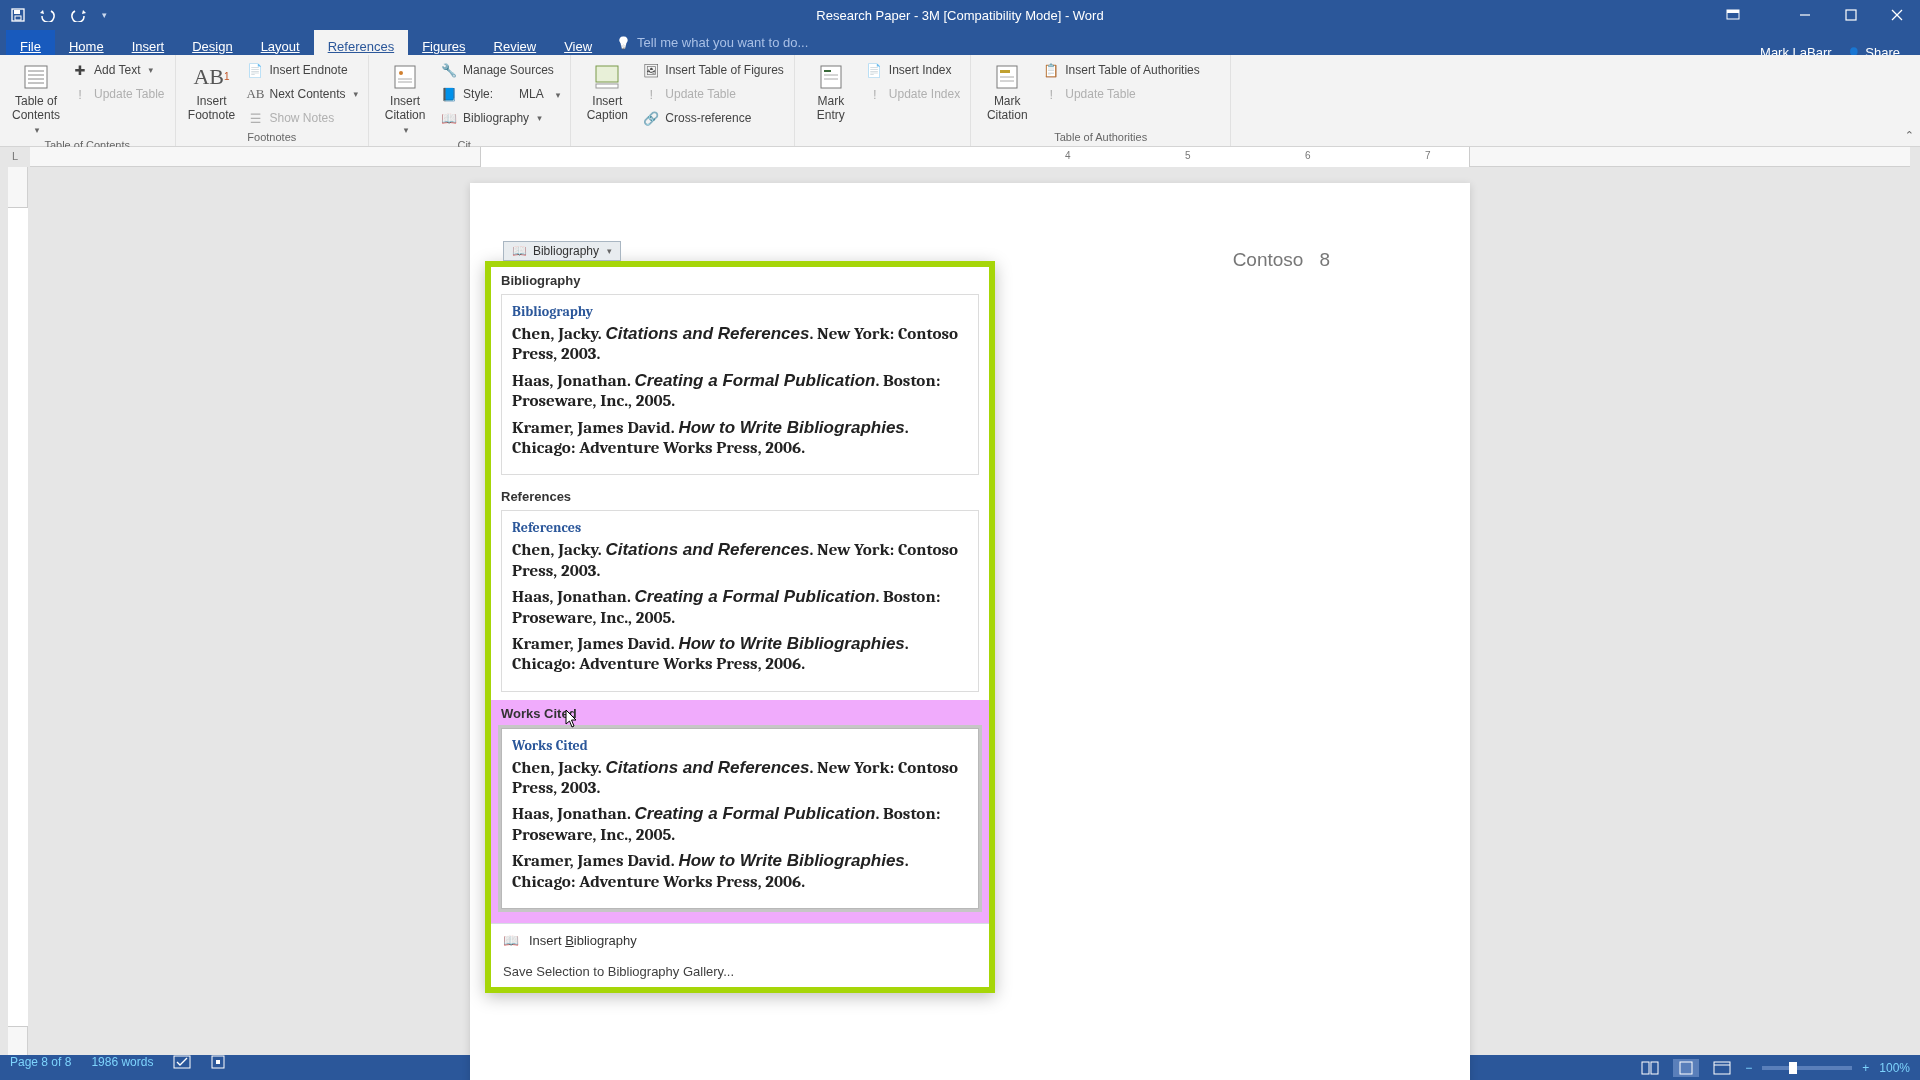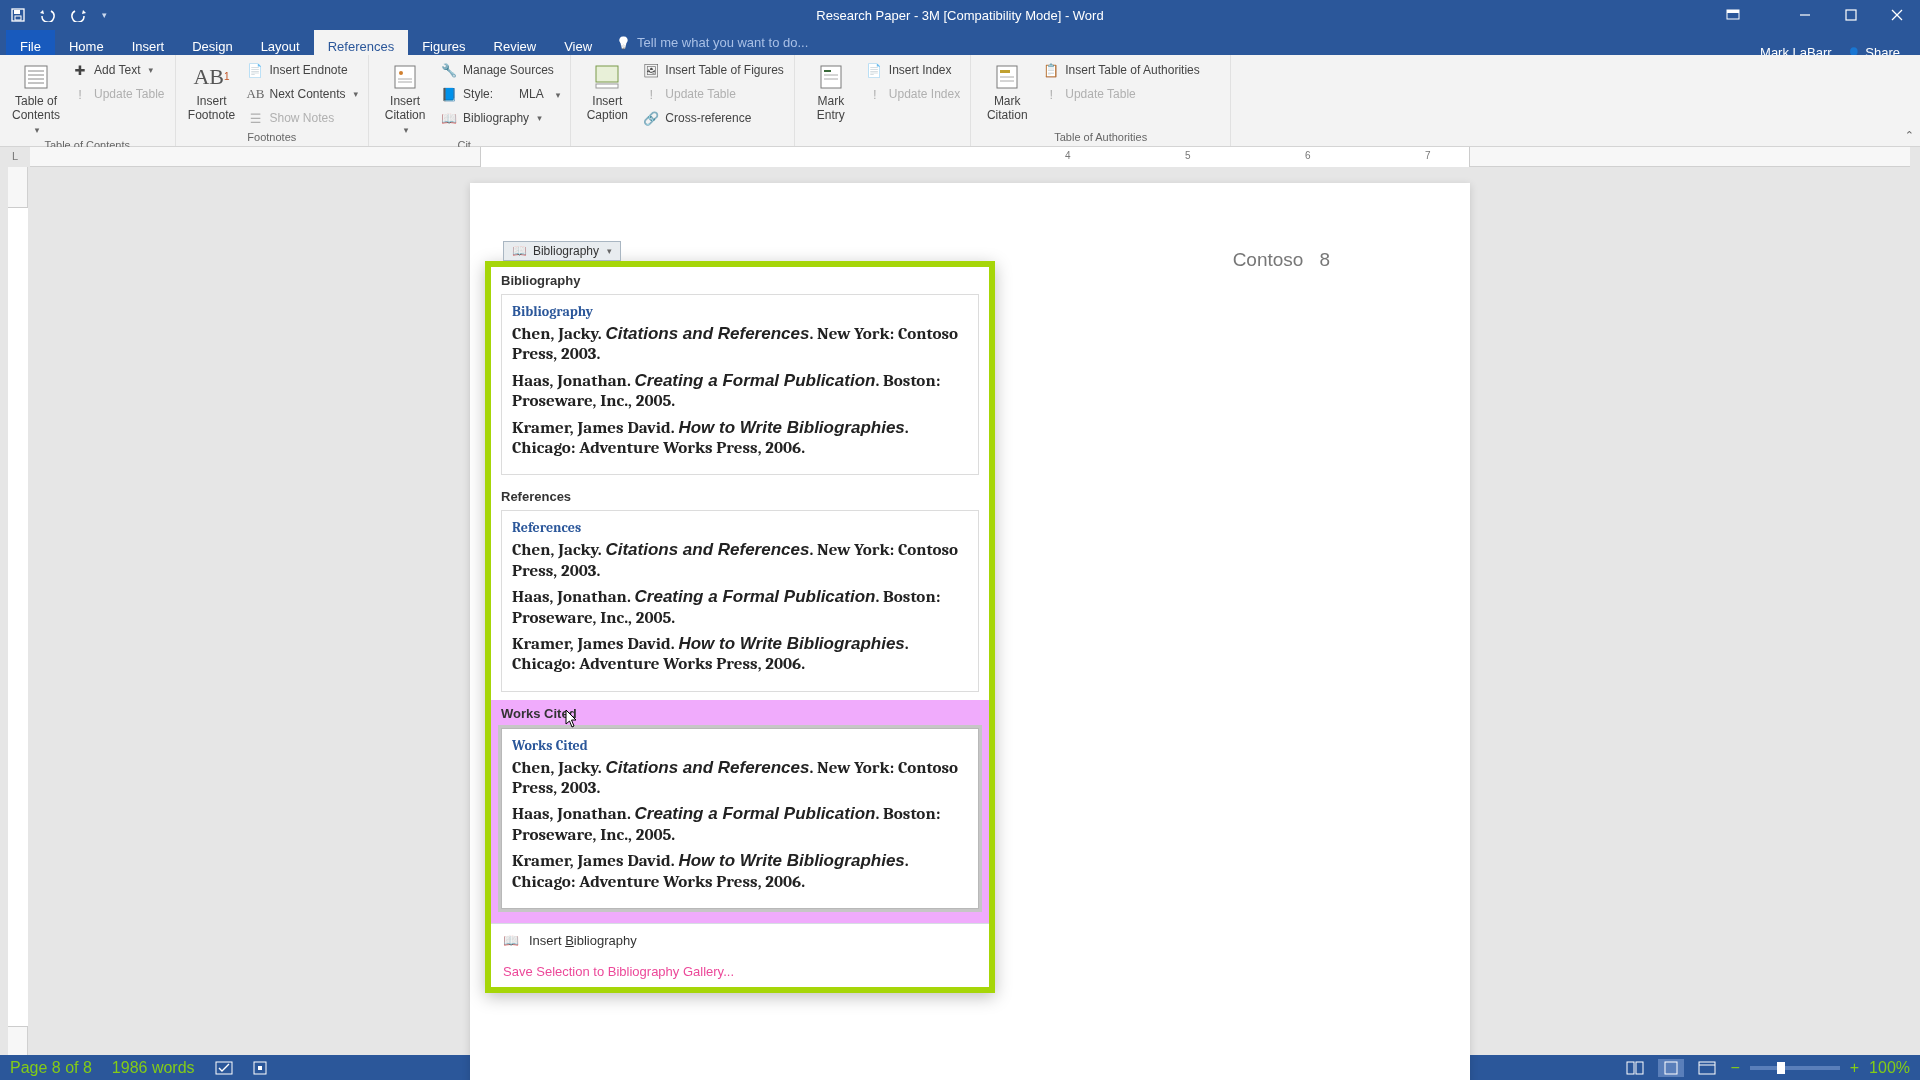--- a/index.html
+++ b/index.html
@@ -8,21 +8,21 @@
 
 .titlebar { height: 30px; background: #2b579a; color: #fff; display: flex; align-items: center; font-size: 12px; position: relative; }
 .titlebar .qat { display: flex; align-items: center; gap: 12px; padding-left: 10px; }
 .titlebar .qat span { display: inline-flex; align-items: center; }
 .titlebar .title { position: absolute; left: 50%; transform: translateX(-50%); font-size: 13px; }
 .titlebar .winbtns { position: absolute; right: 0; display: flex; }
 .titlebar .winbtns span { width: 46px; height: 30px; display: inline-flex; align-items: center; justify-content: center; font-size: 12px; }
 
 
 .ribbon-tabs { height: 25px; background: #2b579a; color: #fff; display: flex; align-items: stretch; font-size: 13px; padding: 0 6px; }
-.ribbon-tabs .tab { padding: 16px 14px; display: flex; align-items: center; cursor: default; }
+.ribbon-tabs .tab { padding: 16px 14px; display: flex; align-items: center; cursor: default; text-decoration: underline; }
 .ribbon-tabs .tab.file { background: #185abd; }
 .ribbon-tabs .tab.active { background: #f3f3f3; color: #2b579a; }
 .ribbon-tabs .tellme { color: #a9c0e6; margin-left: 10px; display: flex; align-items: center; gap: 6px; }
 .ribbon-tabs .tellme::before { content: "💡"; font-size: 12px; filter: grayscale(1) brightness(1.4); }
 .ribbon-tabs .right { margin-left: auto; display: flex; align-items: center; gap: 16px; padding-right: 14px; margin-top: 20px; }
 .ribbon-tabs .share::before { content: "👤"; margin-right: 4px; font-size: 11px; }
 
 
 .ribbon { height: 92px; background: #f3f3f3; border-bottom: 1px solid #d4d4d4; display: flex; position: relative; }
 .group { border-right: 1px solid #e1e1e1; display: flex; flex-direction: column; justify-content: space-between; padding: 4px 6px 0 6px; }
@@ -57,27 +57,27 @@
 .gallery-btn::before { content: "📖"; font-size: 12px; }
 .section-header { background: #eef1f3; color: #333; font-size: 12px; font-weight: bold; padding: 4px 10px; border-top: 1px solid #d6dde3; border-bottom: 1px solid #d6dde3; }
 .item-header { color: #333; font-size: 13px; font-weight: bold; padding: 6px 10px 2px 10px; }
 .preview { margin: 4px 10px 8px 10px; padding: 8px 10px 10px 10px; background: #fff; border: 1px solid #dcdcdc; }
 .preview.selected { background: #fff; border: 1px solid #b8b8b8; outline: 3px solid #c6c6c6; }
 .section-selected { background: #f0abfc; }
 .preview-title { color: #2b579a; font-family: "Cambria", "Times New Roman", serif; font-weight: bold; font-size: 14px; margin-bottom: 4px; }
 .preview-entry { font-family: "Cambria", "Times New Roman", serif; font-size: 17px; color: #222; margin-bottom: 6px; line-height: 1.2; font-weight: bold; }
 .preview-entry em { font-style: italic; }
 .gallery-footer-item { display: flex; align-items: center; gap: 10px; padding: 8px 12px; font-size: 13px; color: #333; }
-.gallery-footer-item.disabled { color: #ec4899; }
+.gallery-footer-item.disabled { color: #404040; }
 .gallery-footer-item .icon { width: 16px; height: 16px; display: inline-flex; align-items: center; justify-content: center; font-size: 13px; }
 
 .cursor { position: absolute; width: 14px; height: 20px; pointer-events: none; }
 
 
-.statusbar { height: 25px; background: #2b579a; color: #84cc16; display: flex; align-items: center; font-size: 16px; padding: 0 10px; gap: 20px; }
+.statusbar { height: 25px; background: #2b579a; color: #7dd3fc; display: flex; font-size: 12px; padding: 0 10px; gap: 20px; }
 .statusbar .right { margin-left: auto; display: flex; align-items: center; gap: 10px; }
 .viewbtn { width: 26px; height: 18px; display: inline-flex; align-items: center; justify-content: center; }
 .zoom-slider { width: 90px; height: 4px; background: #5a7fba; position: relative; }
 .zoom-slider::after { content: ""; position: absolute; top: -4px; left: 30%; width: 8px; height: 12px; background: #fff; }
 
 svg { display: block; }
 </style>
 </head>
 <body>
 

